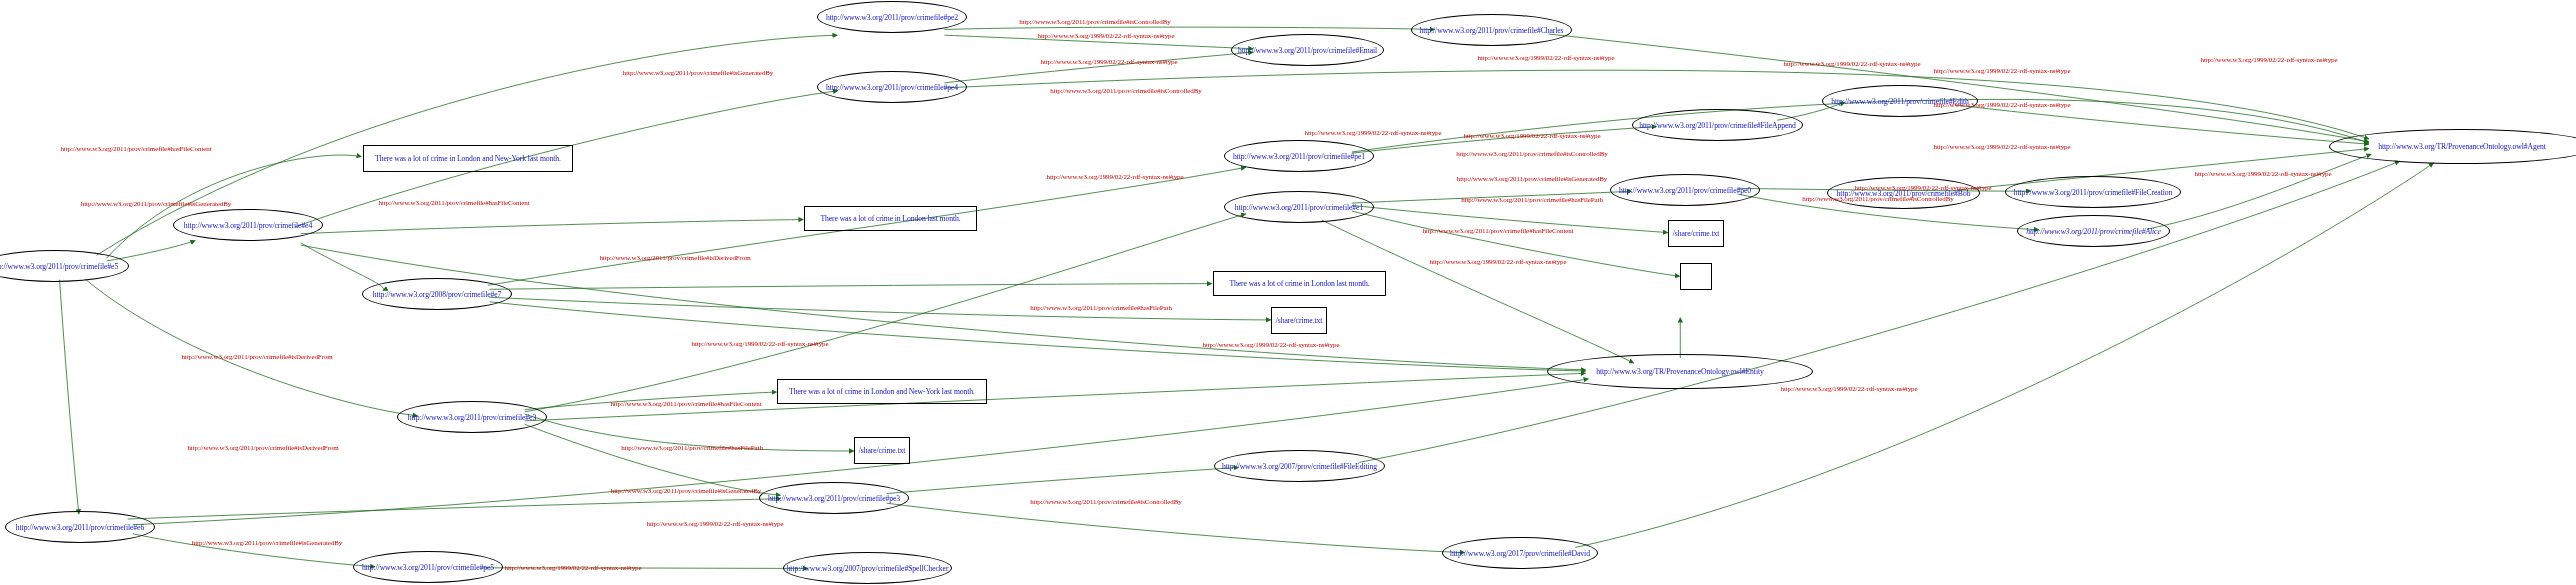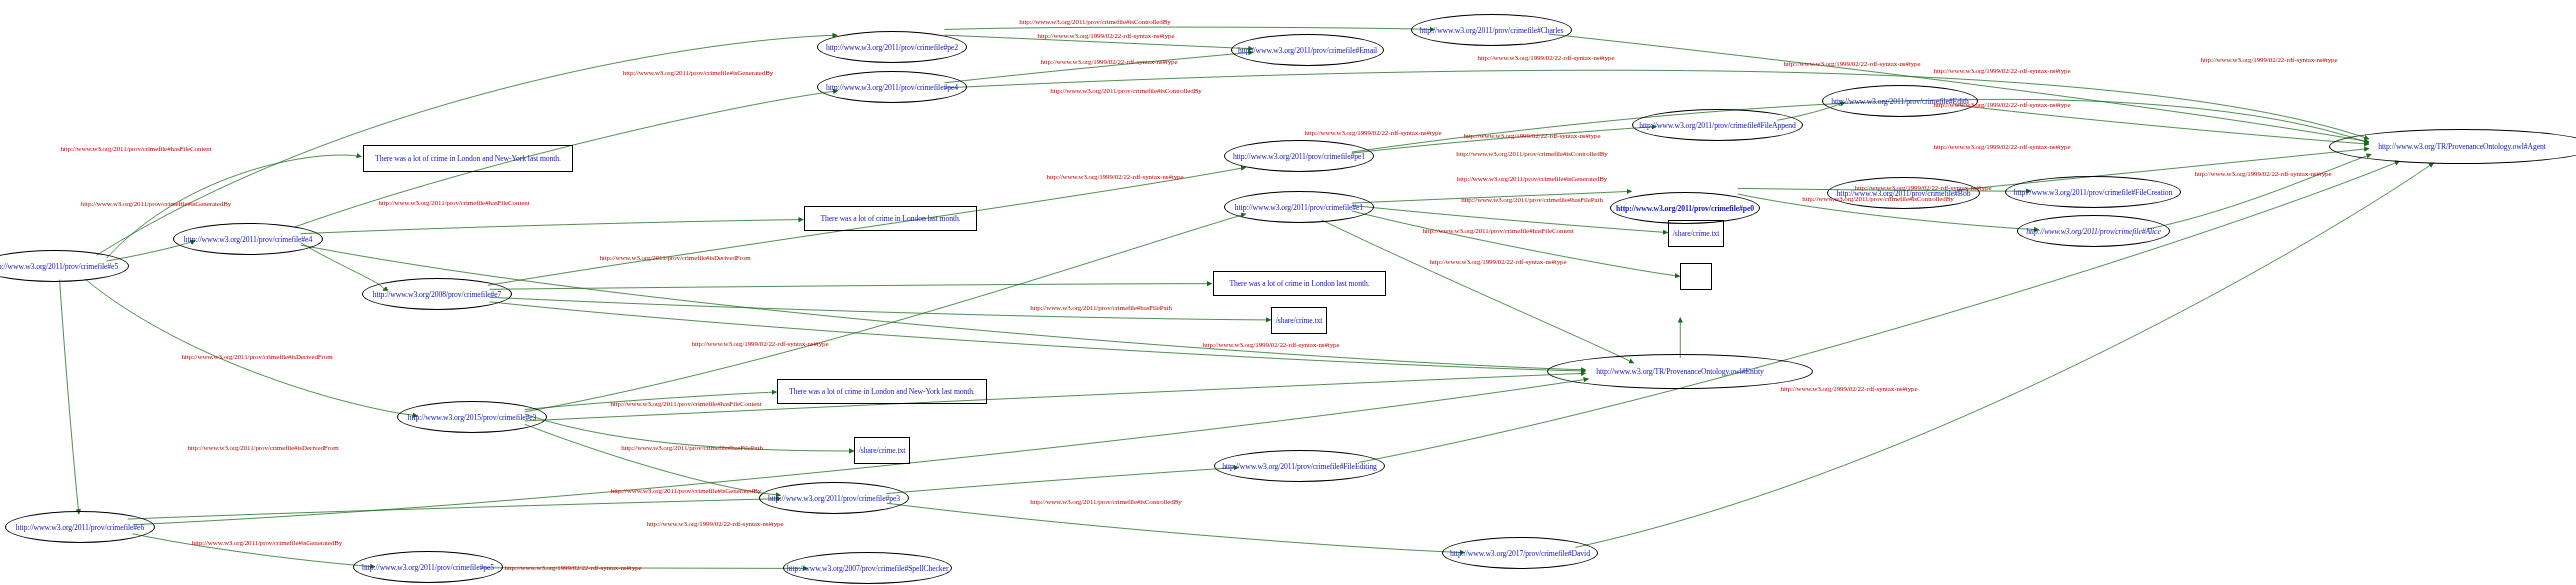--- a/index.html
+++ b/index.html
@@ -109,60 +109,60 @@
         <path d="M 2777,965 C 3400,830 4100,420 4290,287" marker-end="url(#arrow)"></path>
         <path d="M 2396,815 C 3000,700 3900,420 4230,284" marker-end="url(#arrow)"></path>
         <path d="M 2962,631 C 2962,600 2962,580 2962,560" marker-end="url(#arrow)"></path>
       </g>
   </svg>
 
   <div id="node-layer">
       <div class="node ellipse" style="left: -21px; top: 250px; width: 150px; height: 32px;">
         <span>http://www.w3.org/2011/prov/crimefile#e5</span>
       </div>
-      <div class="node ellipse" style="left: 173px; top: 223px; width: 150px; height: 32px;">
+      <div class="node ellipse" style="left: 173px; top: 209px; width: 150px; height: 32px;">
         <span>http://www.w3.org/2011/prov/crimefile#e4</span>
       </div>
       <div class="node ellipse" style="left: 362px; top: 278px; width: 150px; height: 32px;">
         <span>http://www.w3.org/2008/prov/crimefile#e7</span>
       </div>
       <div class="node ellipse" style="left: 397px; top: 401px; width: 150px; height: 32px;">
-        <span>http://www.w3.org/2015/prov/crimefile#e3</span>
+        <span>http://www.w3.org/2011/prov/crimefile#e3</span>
       </div>
       <div class="node ellipse" style="left: 5px; top: 511px; width: 150px; height: 32px;">
         <span>http://www.w3.org/2011/prov/crimefile#e6</span>
       </div>
       <div class="node ellipse" style="left: 353px; top: 551px; width: 150px; height: 32px;">
         <span>http://www.w3.org/2011/prov/crimefile#pe5</span>
       </div>
       <div class="node ellipse" style="left: 759px; top: 482px; width: 150px; height: 32px; text-align: right;">
         <span>http://www.w3.org/2011/prov/crimefile#pe3</span>
       </div>
       <div class="node ellipse" style="left: 783px; top: 552px; width: 169px; height: 32px;">
         <span>http://www.w3.org/2007/prov/crimefile#SpellChecker</span>
       </div>
-      <div class="node ellipse" style="left: 817px; top: 31px; width: 150px; height: 32px; text-align: center;">
+      <div class="node ellipse" style="left: 817px; top: 1px; width: 150px; height: 32px; text-align: center;">
         <span>http://www.w3.org/2011/prov/crimefile#pe2</span>
       </div>
       <div class="node ellipse" style="left: 817px; top: 71px; width: 150px; height: 32px;">
         <span>http://www.w3.org/2011/prov/crimefile#pe4</span>
       </div>
       <div class="node ellipse" style="left: 1224px; top: 140px; width: 150px; height: 32px;">
         <span>http://www.w3.org/2011/prov/crimefile#pe1</span>
       </div>
       <div class="node ellipse" style="left: 1224px; top: 191px; width: 150px; height: 32px;">
         <span>http://www.w3.org/2011/prov/crimefile#e1</span>
       </div>
       <div class="node ellipse" style="left: 1231px; top: 34px; width: 153px; height: 32px;">
         <span>http://www.w3.org/2011/prov/crimefile#Email</span>
       </div>
       <div class="node ellipse" style="left: 1411px; top: 14px; width: 161px; height: 32px;">
         <span>http://www.w3.org/2011/prov/crimefile#Charles</span>
       </div>
-      <div class="node ellipse" style="left: 1610px; top: 192px; width: 150px; height: 32px; font-weight: bold;">
+      <div class="node ellipse" style="left: 1610px; top: 174px; width: 150px; height: 32px;">
         <span>http://www.w3.org/2011/prov/crimefile#pe0</span>
       </div>
       <div class="node ellipse" style="left: 1632px; top: 109px; width: 171px; height: 32px;">
         <span>http://www.w3.org/2011/prov/crimefile#FileAppend</span>
       </div>
       <div class="node ellipse" style="left: 1822px; top: 85px; width: 156px; height: 32px;">
         <span>http://www.w3.org/2011/prov/crimefile#Edith</span>
       </div>
       <div class="node ellipse" style="left: 1827px; top: 177px; width: 153px; height: 32px;">
         <span>http://www.w3.org/2011/prov/crimefile#Bob</span>
@@ -173,21 +173,21 @@
       <div class="node ellipse" style="left: 2017px; top: 215px; width: 153px; height: 32px; font-style: italic;">
         <span>http://www.w3.org/2011/prov/crimefile#Alice</span>
       </div>
       <div class="node ellipse" style="left: 2329px; top: 129px; width: 266px; height: 35px;">
         <span>http://www.w3.org/TR/ProvenanceOntology.owl#Agent</span>
       </div>
       <div class="node ellipse" style="left: 1547px; top: 354px; width: 266px; height: 35px;">
         <span>http://www.w3.org/TR/ProvenanceOntology.owl#Entity</span>
       </div>
       <div class="node ellipse" style="left: 1214px; top: 450px; width: 171px; height: 32px;">
-        <span>http://www.w3.org/2011/prov/crimefile#FileEditing</span>
+        <span>http://www.w3.org/2007/prov/crimefile#FileEditing</span>
       </div>
       <div class="node ellipse" style="left: 1442px; top: 537px; width: 156px; height: 32px;">
         <span>http://www.w3.org/2017/prov/crimefile#David</span>
       </div>
       <div class="node literal" style="left: 363px; top: 145px; width: 210px; height: 27px;">
         <span>There was a lot of crime in London and New-York last month.</span>
       </div>
       <div class="node literal" style="left: 804px; top: 206px; width: 173px; height: 25px;">
         <span>There was a lot of crime in London last month.</span>
       </div>

